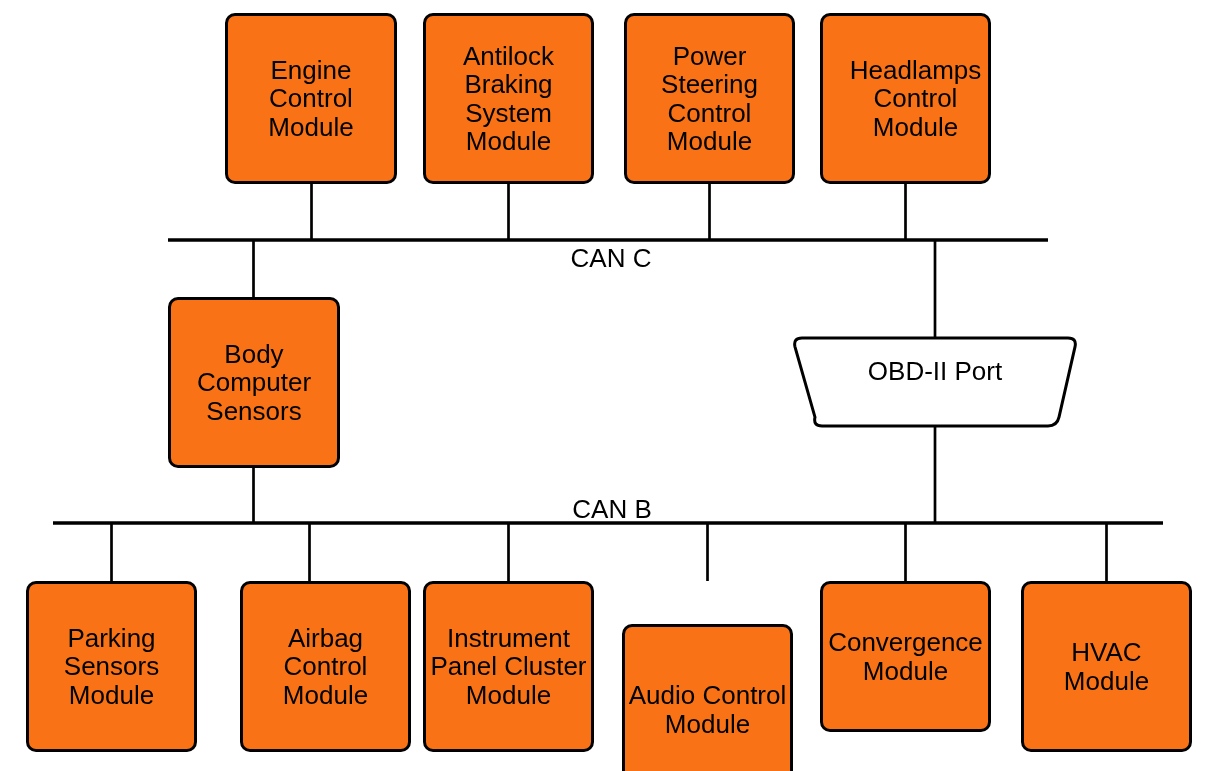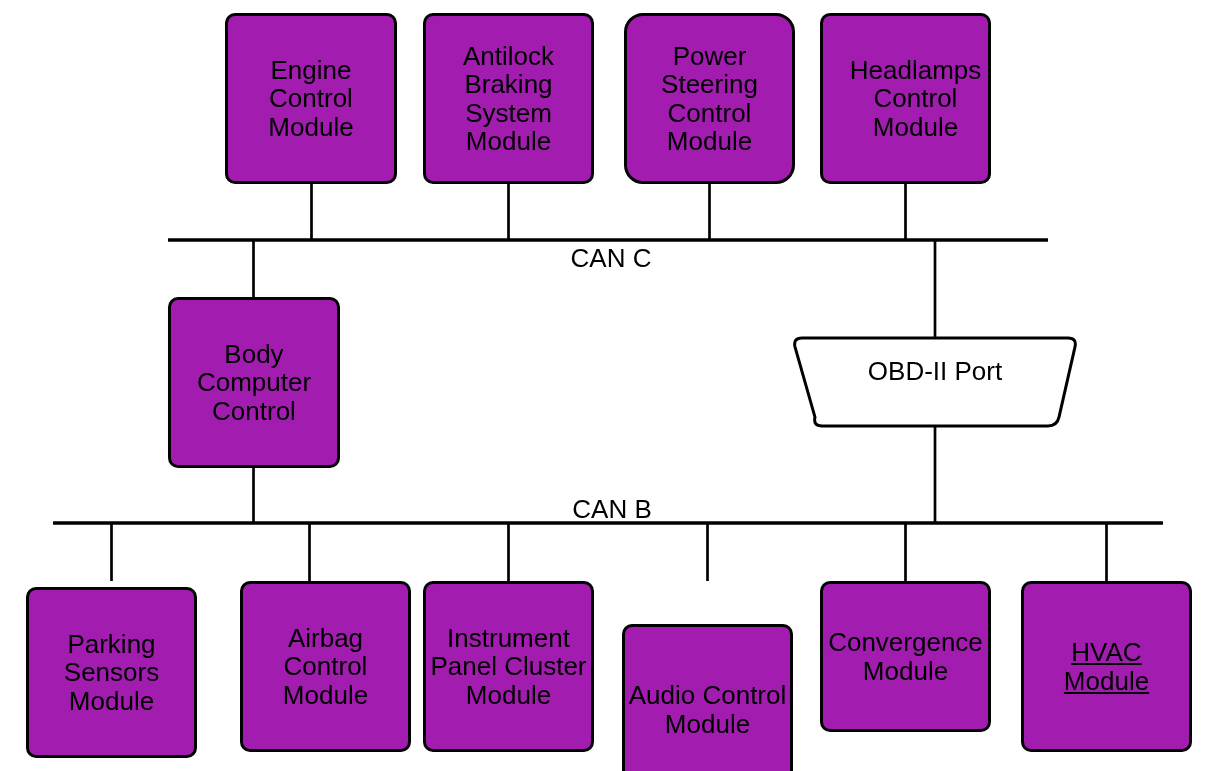--- a/index.html
+++ b/index.html
@@ -17,21 +17,21 @@
     overflow: hidden;
   }
   #wires {
     position: absolute;
     left: 0;
     top: 0;
   }
   .node {
     position: absolute;
     box-sizing: border-box;
-    background: #a21caf;
+    background: #f97316;
     border: 3px solid #000000;
     border-radius: 10px;
     display: flex;
     align-items: center;
     justify-content: center;
     text-align: center;
   }
   .node-label {
     font-size: 26px;
     line-height: 28.5px;
@@ -90,46 +90,46 @@
     <span class="node-label">Engine
 Control
 Module</span>
   </div>
   <div class="node" style="left:423px; top:13px; width:171px; height:171px;">
     <span class="node-label">Antilock
 Braking
 System
 Module</span>
   </div>
-  <div class="node" style="left:624px; top:13px; width:171px; height:171px;border-radius:19px;">
+  <div class="node" style="left:624px; top:13px; width:171px; height:171px;">
     <span class="node-label">Power
 Steering
 Control
 Module</span>
   </div>
   <div class="node" style="left:820px; top:13px; width:171px; height:171px;padding-left:20px;">
     <span class="node-label">Headlamps
 Control
 Module</span>
   </div>
 
   <div class="bus-label" style="left:611px; top:243px;text-align:right;">CAN C</div>
 
   <div class="node" style="left:168px; top:297px; width:172px; height:171px;">
     <span class="node-label">Body
 Computer
-Control</span>
+Sensors</span>
   </div>
   <div class="shape-label-overlay" style="left:793px; top:338px; width:284px; height:66px;">
     <span class="node-label">OBD-II Port</span>
   </div>
 
   <div class="bus-label" style="left:612px; top:494px;">CAN B</div>
 
-  <div class="node" style="left:26px; top:581px; width:171px; height:171px;margin-top:6px;">
+  <div class="node" style="left:26px; top:581px; width:171px; height:171px;">
     <span class="node-label">Parking
 Sensors
 Module</span>
   </div>
   <div class="node" style="left:224px; top:581px; width:171px; height:171px;margin-left:16px;">
     <span class="node-label">Airbag
 Control
 Module</span>
   </div>
   <div class="node" style="left:423px; top:581px; width:171px; height:171px;align-items:center;">
@@ -138,18 +138,18 @@
 Module</span>
   </div>
   <div class="node" style="left:622px; top:581px; width:171px; height:171px;margin-top:43px;">
     <span class="node-label">Audio Control
 Module</span>
   </div>
   <div class="node" style="left:820px; top:581px; width:171px; height:151px;">
     <span class="node-label">Convergence
 Module</span>
   </div>
-  <div class="node" style="left:1021px; top:581px; width:171px; height:171px;text-decoration:underline;">
+  <div class="node" style="left:1021px; top:581px; width:171px; height:171px;">
     <span class="node-label">HVAC
 Module</span>
   </div>
 
 </div>
 
 </body></html>

